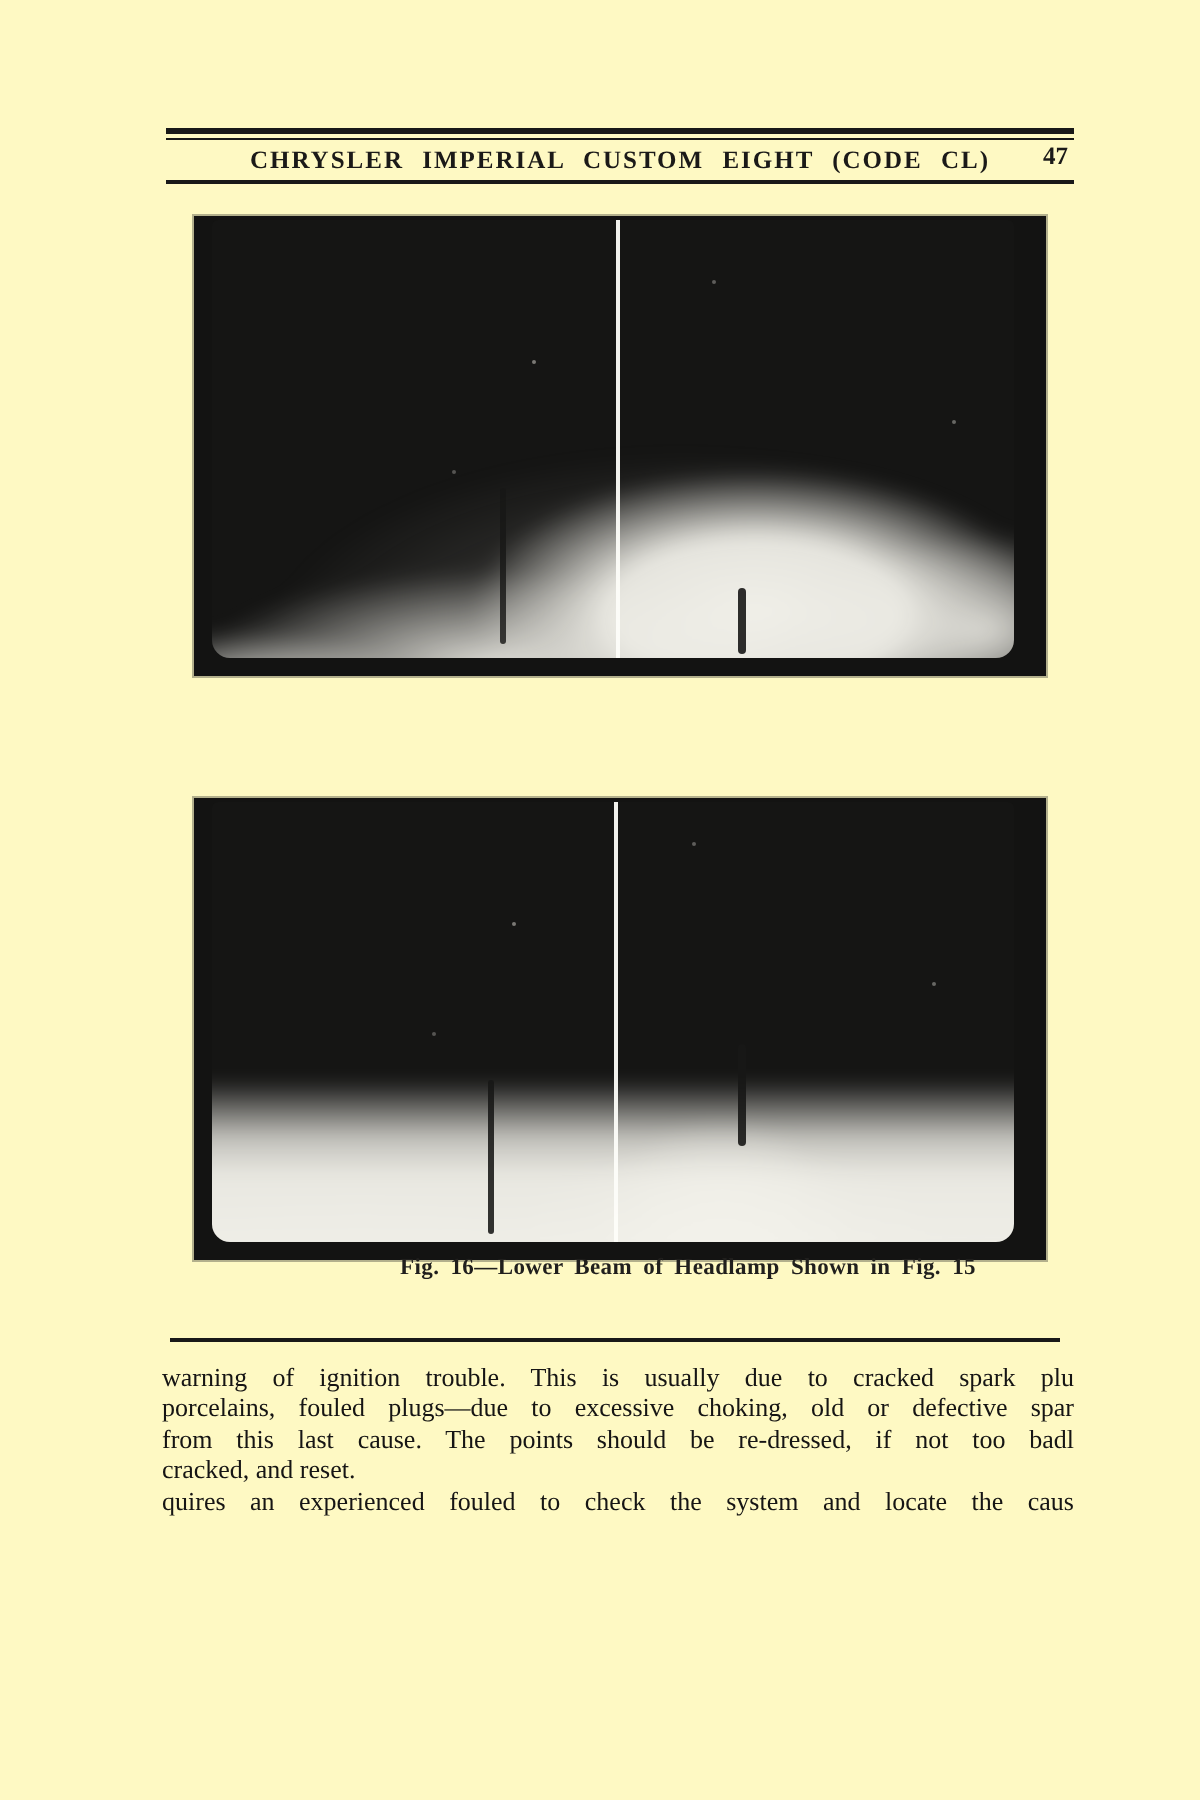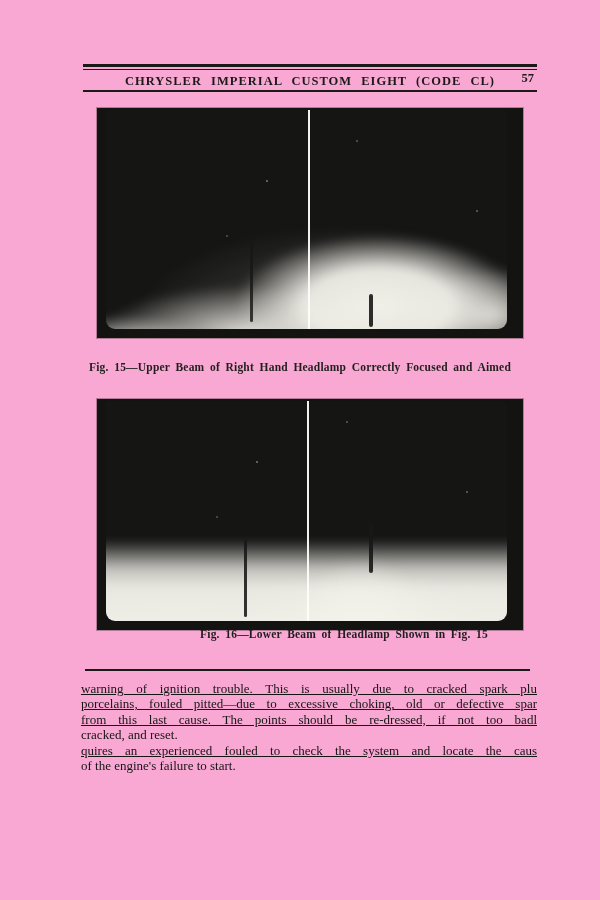--- a/index.html
+++ b/index.html
@@ -4,21 +4,21 @@
 <style>
   html, body {
     margin: 0;
     padding: 0;
     background: #e8e7e2;
   }
   .page {
     position: relative;
     width: 600px;
     height: 900px;
-    background: #f9a8d4;
+    background: #fef9c3;
     overflow: hidden;
     font-family: "Liberation Serif", "DejaVu Serif", serif;
     color: #1b1a18;
   }
 
   
   .head-rule { position: absolute; left: 83px; width: 454px; background: #191918; }
   .head-rule-thick { top: 64px; height: 2.5px; }
   .head-rule-thin  { top: 69px; height: 1px; }
   .head-rule-under { top: 90px; height: 1.5px; }
@@ -138,63 +138,60 @@
     color: #161514;
   }
   .bline {
     margin: 0;
     white-space: nowrap;
     overflow: hidden;
   }
   .just {
     text-align: justify;
     text-align-last: justify;
-    text-decoration: underline;
   }
   .indent { text-indent: 17px; }
 </style>
 </head>
 <body>
 
 <div class="page">
 
   <div class="head-rule head-rule-thick"></div>
   <div class="head-rule head-rule-thin"></div>
   <div class="head-row">
     <span class="head-title">CHRYSLER IMPERIAL CUSTOM EIGHT (CODE CL)</span>
-    <span class="head-page-num">57</span>
+    <span class="head-page-num">47</span>
   </div>
   <div class="head-rule head-rule-under"></div>
 
   <div class="photo photo-1">
     <div class="photo-inner">
       <div class="beam beam-upper"></div>
       <div class="center-line"></div>
       <div class="mark p1-mark-left"></div>
       <div class="mark p1-mark-right"></div>
       <div class="specks"></div>
     </div>
   </div>
-  <div class="caption caption-1">Fig. 15—Upper Beam of Right Hand Headlamp Correctly Focused and Aimed</div>
 
   <div class="photo photo-2">
     <div class="photo-inner">
       <div class="beam beam-lower"></div>
       <div class="center-line"></div>
       <div class="mark p2-mark-left"></div>
       <div class="mark p2-mark-right"></div>
       <div class="specks"></div>
     </div>
   </div>
   <div class="caption caption-2">Fig. 16—Lower Beam of Headlamp Shown in Fig. 15</div>
 
   <div class="body-rule"></div>
 
   <div class="body-text">
     <p class="bline just">warning of ignition trouble. This is usually due to cracked spark plu</p>
-    <p class="bline just">porcelains, fouled pitted—due to excessive choking, old or defective spar</p>
+    <p class="bline just">porcelains, fouled plugs—due to excessive choking, old or defective spar</p>
     <p class="bline just">from this last cause. The points should be re-dressed, if not too badl</p>
     <p class="bline">cracked, and reset.</p>
     <p class="bline just">quires an experienced fouled to check the system and locate the caus</p>
-    <p class="bline">of the engine's failure to start.</p>
   </div>
 
 </div>
 
 </body></html>

